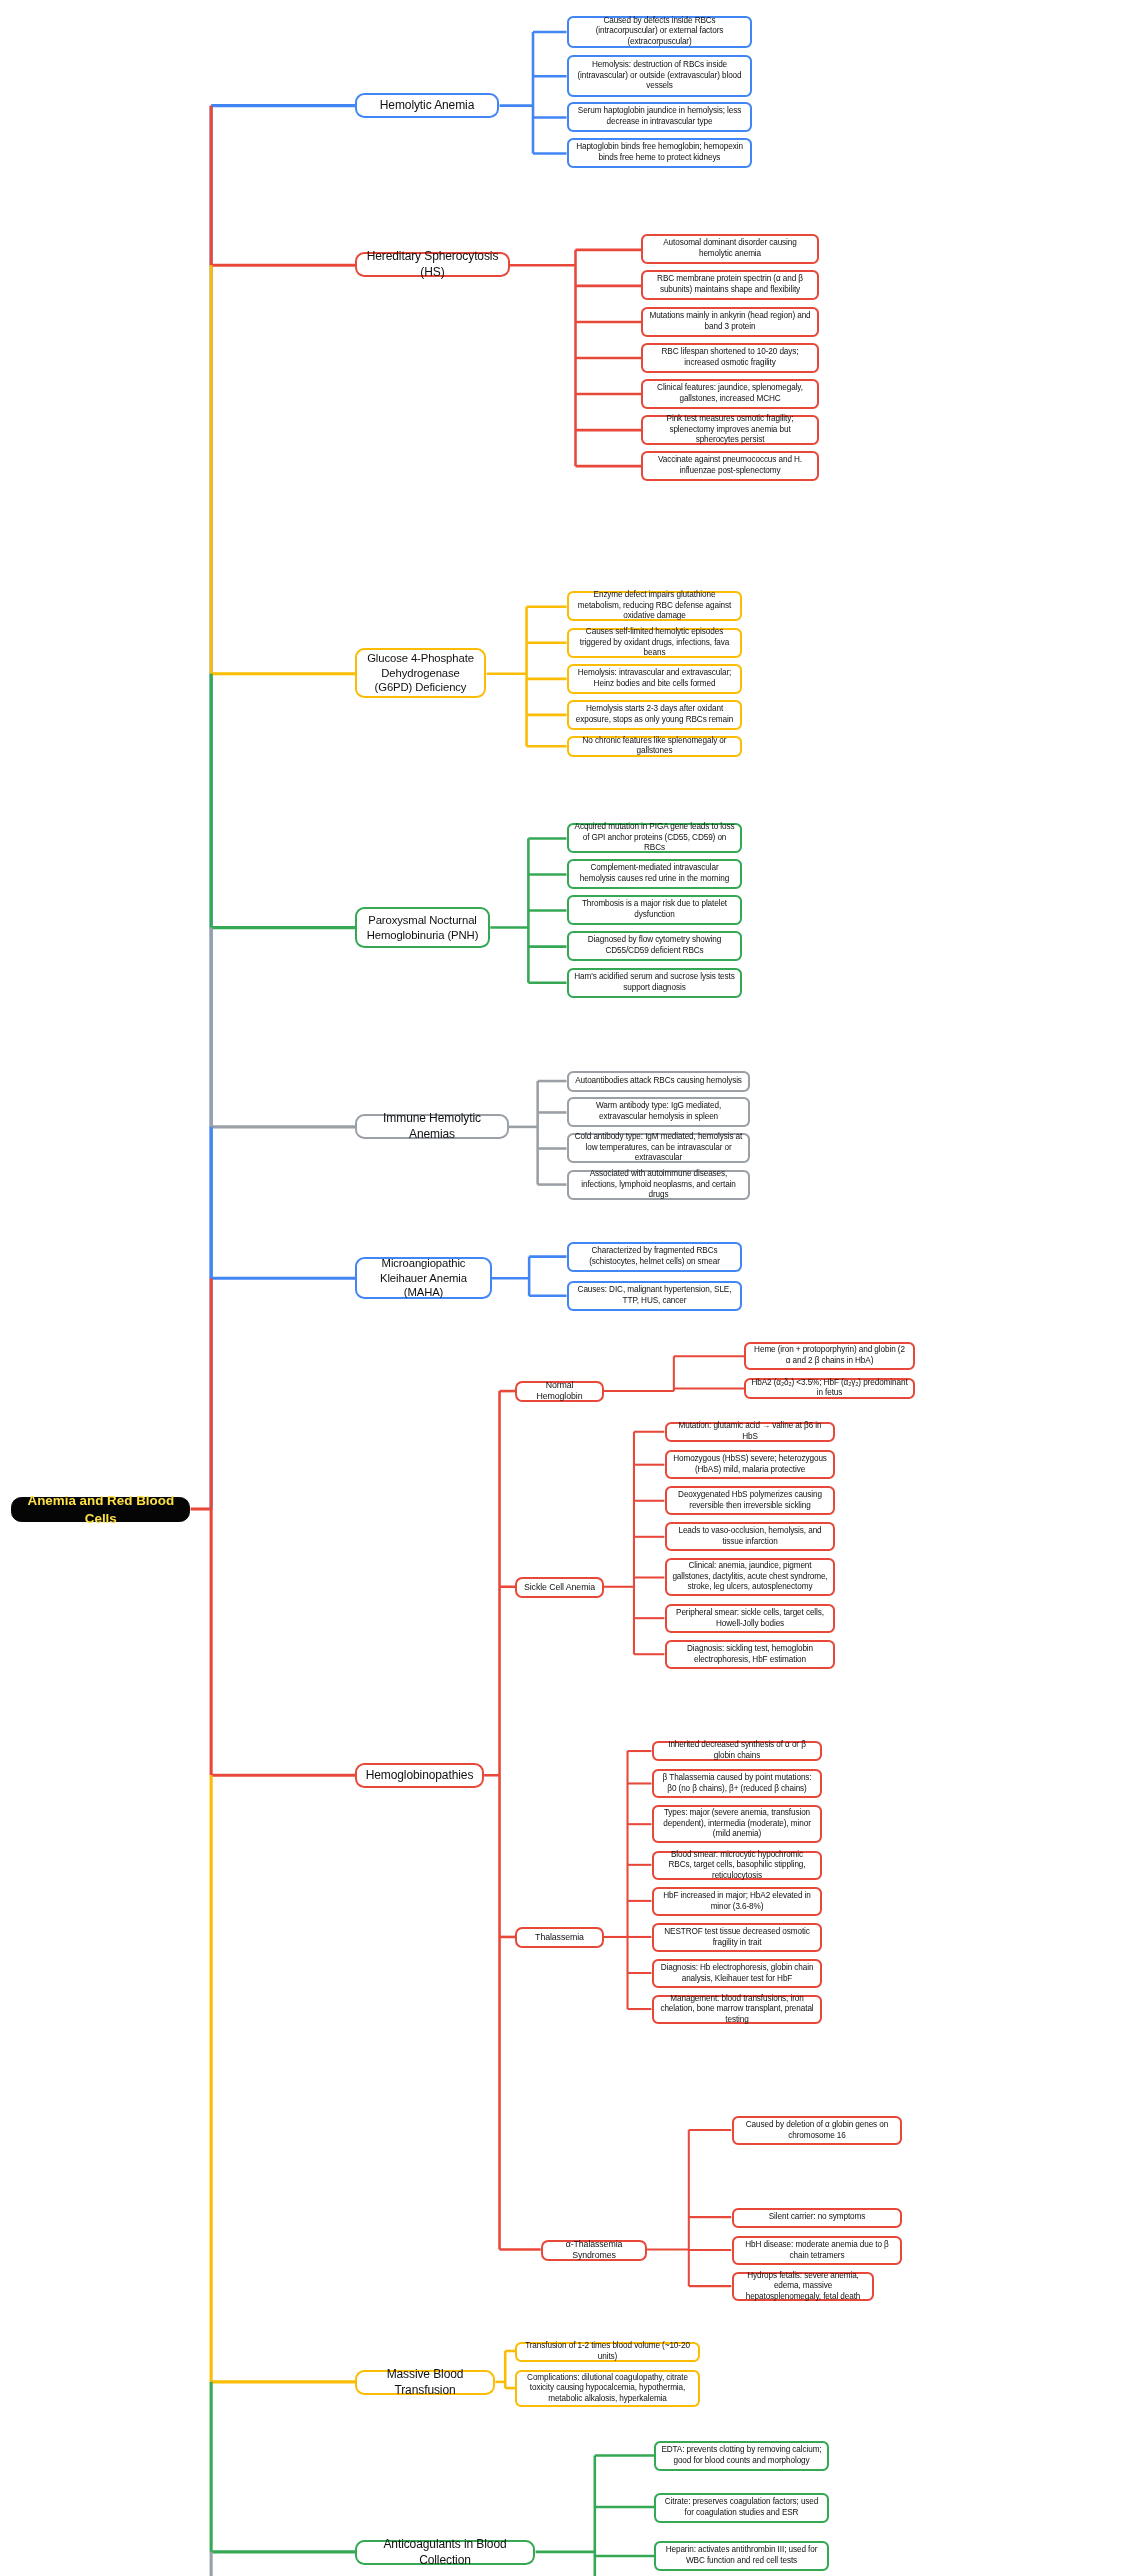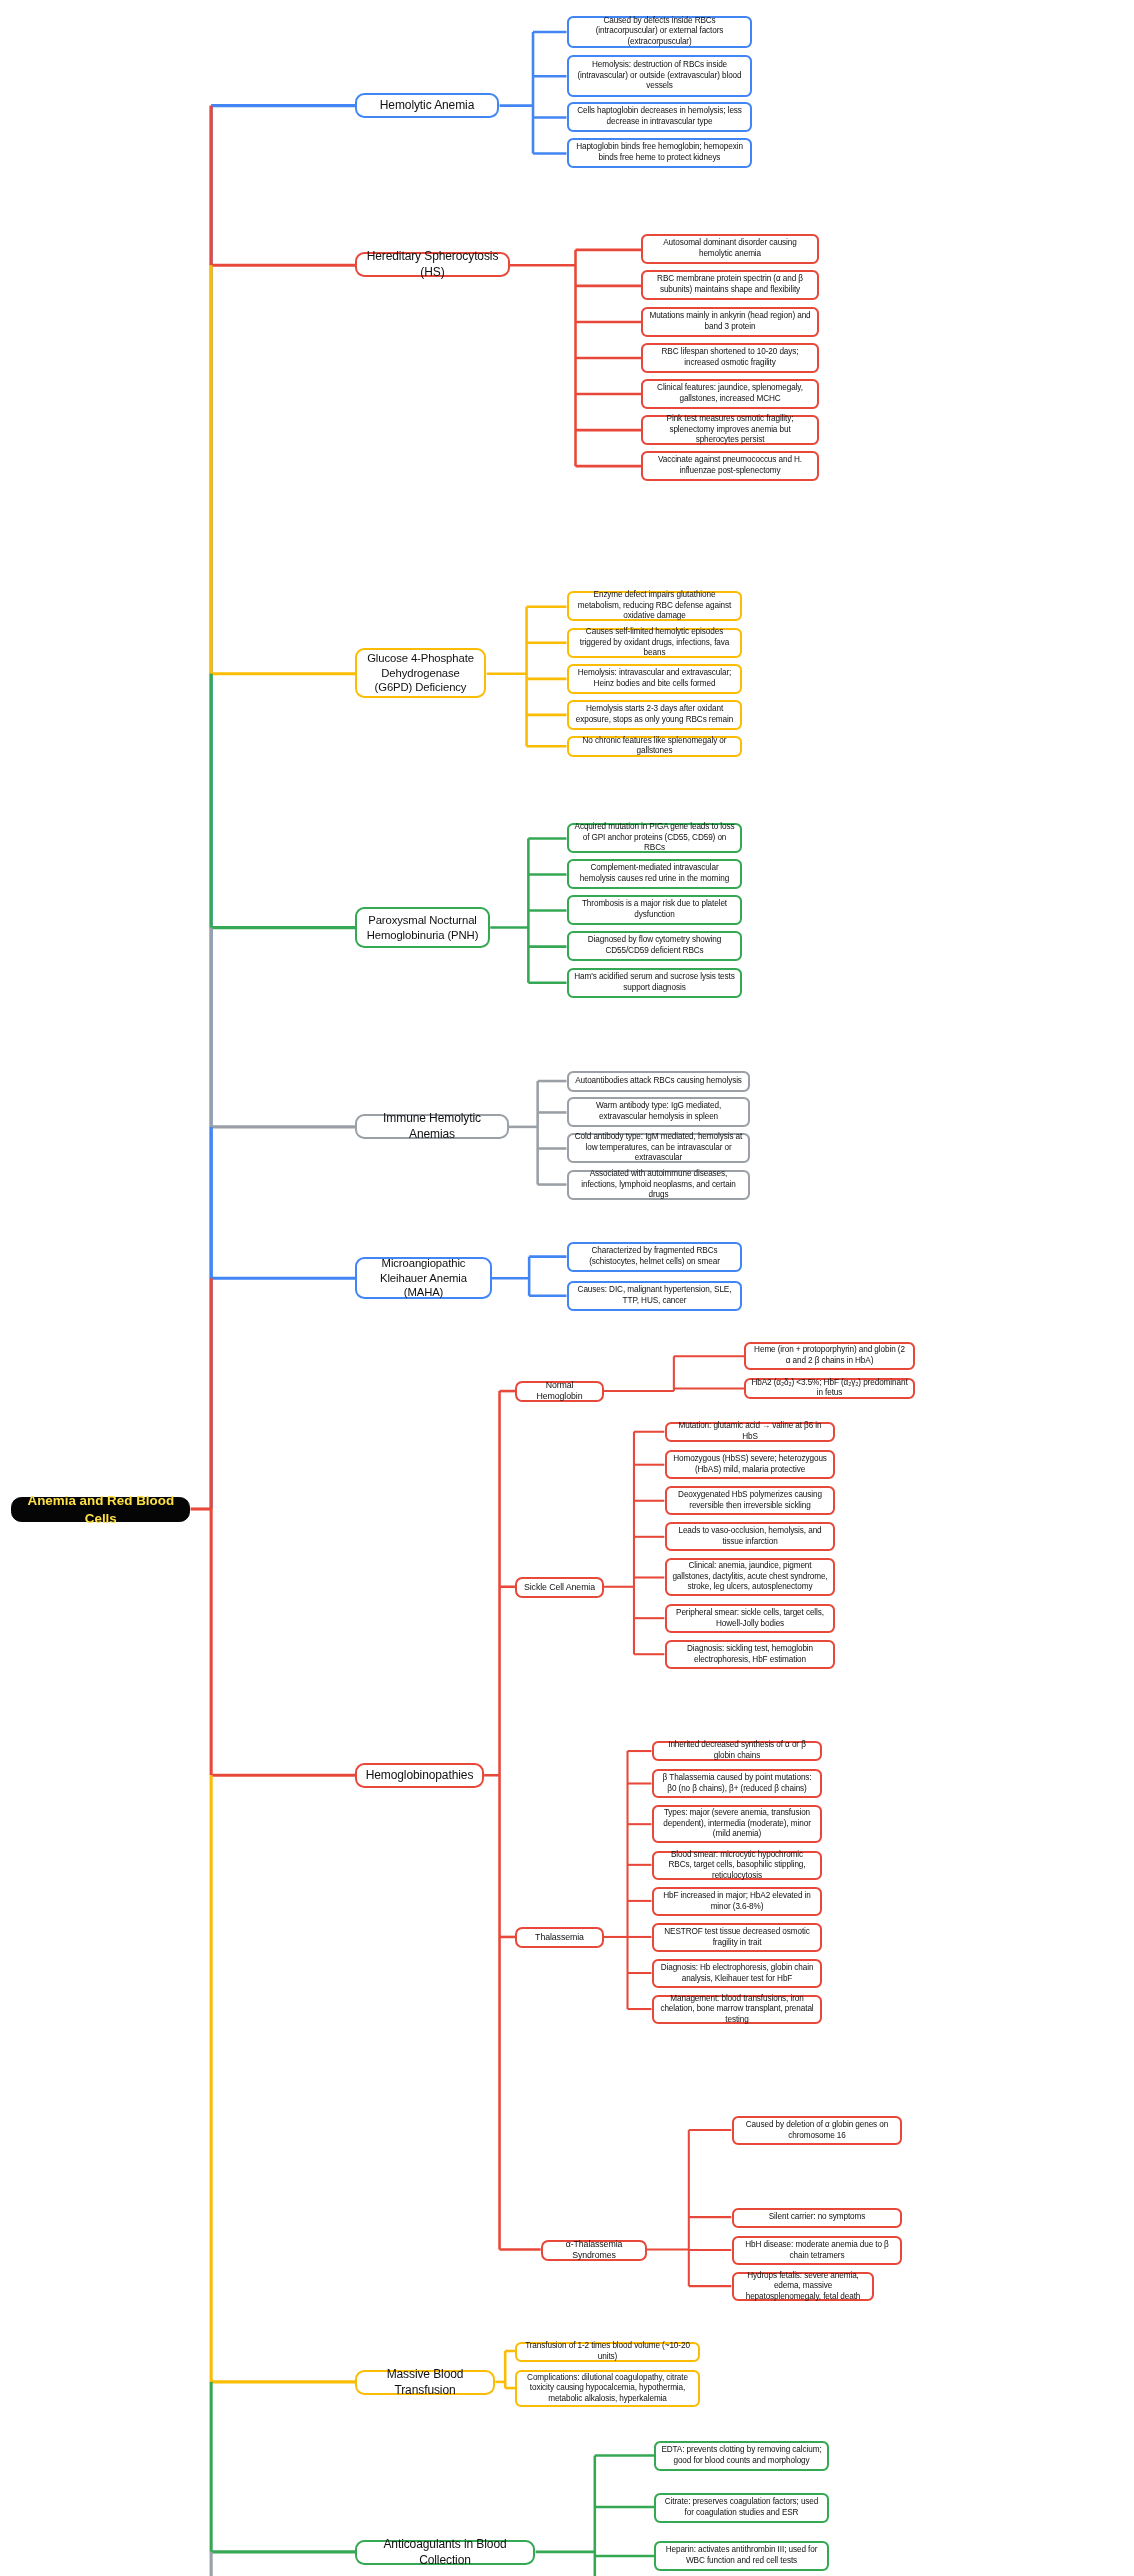--- a/index.html
+++ b/index.html
@@ -195,21 +195,21 @@
       <path d="M 956 5644 H 1040" fill="none" stroke="#9aa0a6" stroke-width="5" stroke-linecap="butt" stroke-linejoin="miter"></path>
       <path d="M 956 5751 H 1040" fill="none" stroke="#9aa0a6" stroke-width="5" stroke-linecap="butt" stroke-linejoin="miter"></path>
     </svg>
 
   <div class="node root" style="left:11.3px; top:1497px; width:179px; height:25px;">Anemia and Red Blood Cells</div>
 
   <div class="node branch c-blue" style="left:355px; top:93px; width:144px; height:25px;">Hemolytic Anemia</div>
 
   <div class="node leaf c-blue" style="left:567px; top:15.5px; width:185px; height:32px;">Caused by defects inside RBCs (intracorpuscular) or external factors (extracorpuscular)</div>
   <div class="node leaf c-blue" style="left:567px; top:55px; width:185px; height:42px;">Hemolysis: destruction of RBCs inside (intravascular) or outside (extravascular) blood vessels</div>
-  <div class="node leaf c-blue" style="left:567px; top:102px; width:185px; height:30px;">Cells haptoglobin decreases in hemolysis; less decrease in intravascular type</div>
+  <div class="node leaf c-blue" style="left:567px; top:102px; width:185px; height:30px;">Serum haptoglobin jaundice in hemolysis; less decrease in intravascular type</div>
   <div class="node leaf c-blue" style="left:567px; top:138px; width:185px; height:30px;">Haptoglobin binds free hemoglobin; hemopexin binds free heme to protect kidneys</div>
 
   <div class="node branch c-red" style="left:355px; top:252px; width:155px; height:25px;">Hereditary Spherocytosis (HS)</div>
 
   <div class="node leaf c-red" style="left:641px; top:234px; width:178px; height:30px;">Autosomal dominant disorder causing hemolytic anemia</div>
   <div class="node leaf c-red" style="left:641px; top:270px; width:178px; height:30px;">RBC membrane protein spectrin (α and β subunits) maintains shape and flexibility</div>
   <div class="node leaf c-red" style="left:641px; top:307px; width:178px; height:30px;">Mutations mainly in ankyrin (head region) and band 3 protein</div>
   <div class="node leaf c-red" style="left:641px; top:343px; width:178px; height:30px;">RBC lifespan shortened to 10-20 days; increased osmotic fragility</div>
   <div class="node leaf c-red" style="left:641px; top:379px; width:178px; height:30px;">Clinical features: jaundice, splenomegaly, gallstones, increased MCHC</div>
   <div class="node leaf c-red" style="left:641px; top:415px; width:178px; height:30px;">Pink test measures osmotic fragility; splenectomy improves anemia but spherocytes persist</div>

